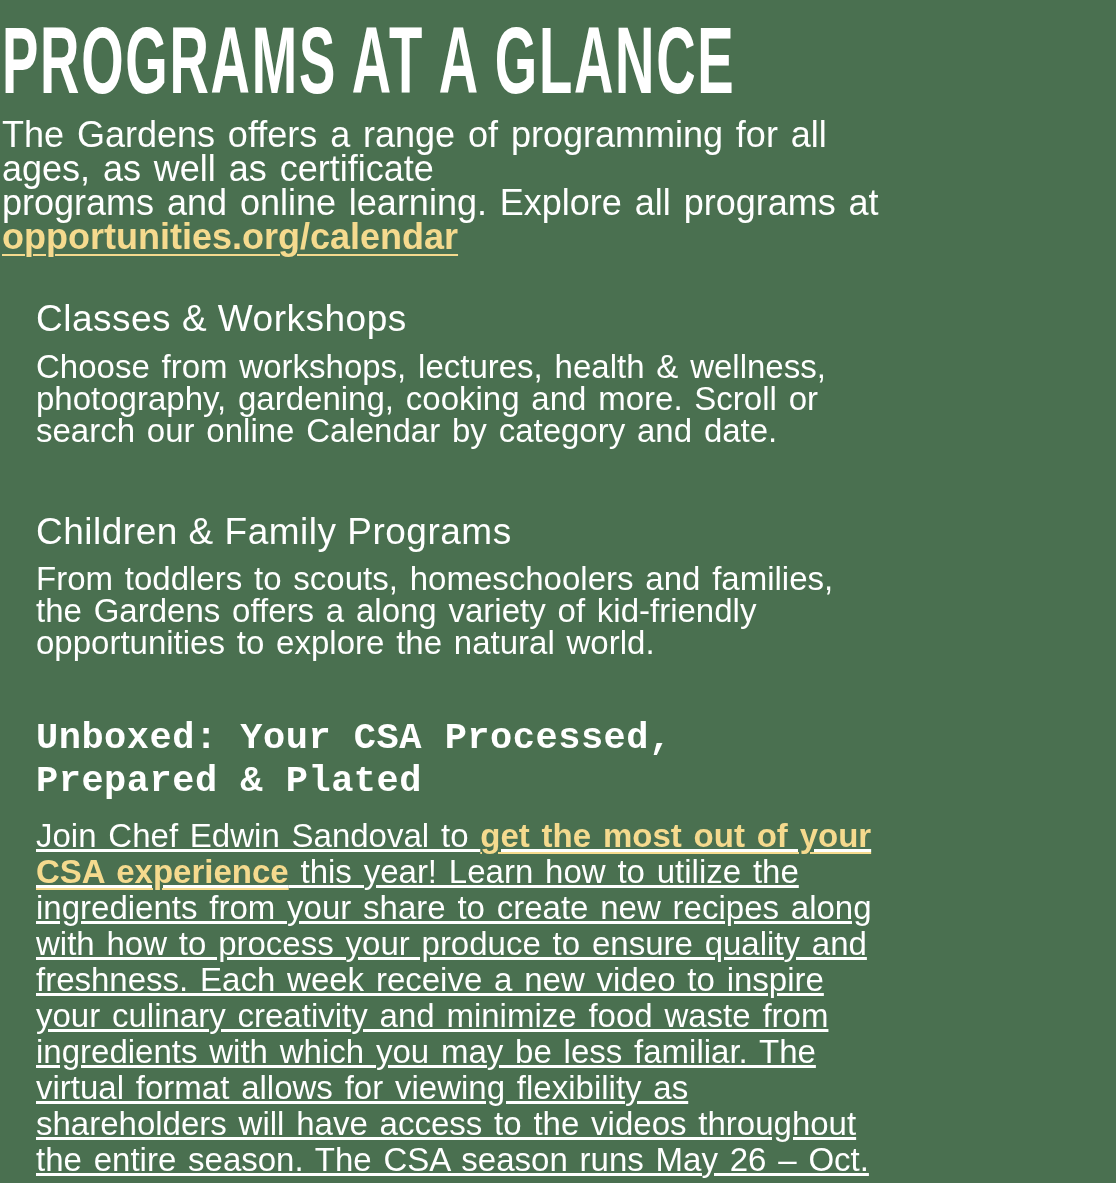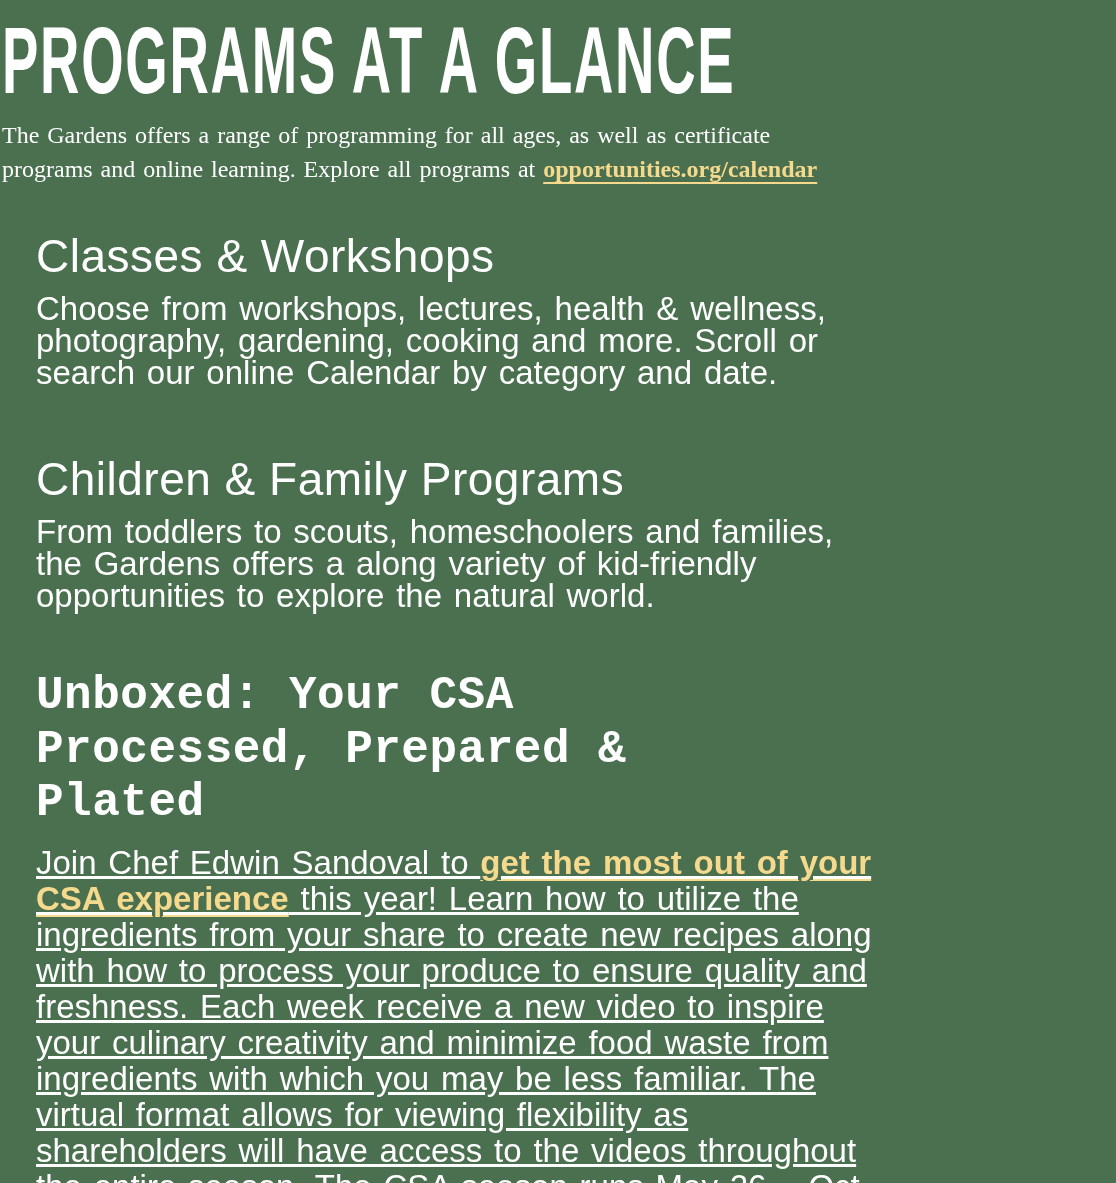--- a/index.html
+++ b/index.html
@@ -23,40 +23,39 @@
     font-size: 94px;
     line-height: 94px;
     font-weight: 700;
     letter-spacing: 3px;
     white-space: nowrap;
     transform: scaleX(0.58);
     transform-origin: 0 0;
   }
   .intro {
     margin: 10px 10px 0 0;
-    font-size: 24px;
+    font-size: 36px;
     line-height: 34px;
     word-spacing: 0.08em;
-    font-family: Liberation Serif, serif;
   }
   a.link {
     color: var(--link, #F5DA8E);
     font-weight: 700;
     text-decoration: underline;
     text-decoration-thickness: 2px;
     text-underline-offset: 5px;
     cursor: pointer;
   }
   .sec {
     margin-left: 34px;
     margin-right: 36px;
   }
   .sec h2 {
     margin: 0 0 10px 0;
-    font-size: 46px;
+    font-size: 37px;
     line-height: 1.15;
     font-weight: 400;
     letter-spacing: 0.5px;
   }
   .sec .body {
     margin: 0;
     font-size: 33px;
     line-height: 32px;
     word-spacing: 0.08em;
   }

